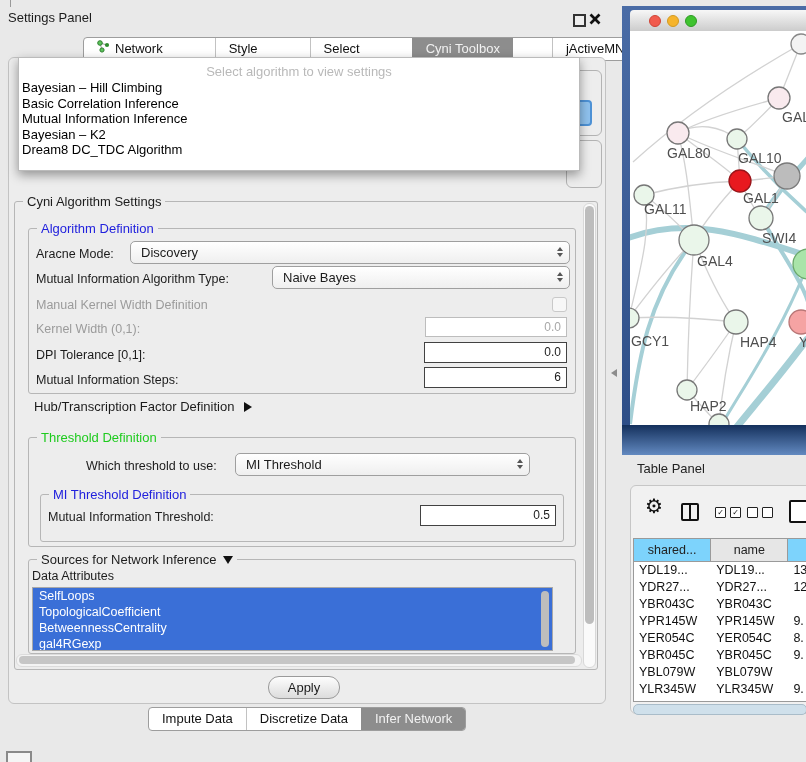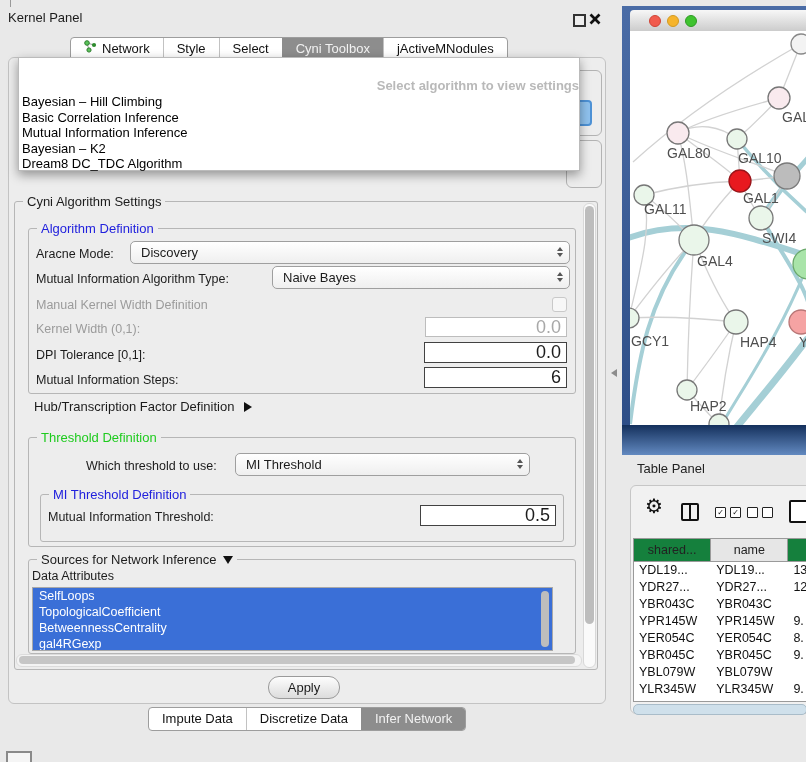--- a/index.html
+++ b/index.html
@@ -5,21 +5,21 @@
   html,body{margin:0;padding:0;}
   #root{position:relative;width:806px;height:762px;background:#e9e9e9;overflow:hidden;
         font-family:"Liberation Sans",sans-serif;color:#1c1c1c;}
   .abs{position:absolute;}
   
   .cp-title{left:8px;top:10px;font-size:13px;}
   .float-btn{left:573px;top:14px;width:9px;height:9px;border:2px solid #333;background:#eee;}
   .close-btn{left:589px;top:11px;width:12px;height:12px;}
   
   .tabbar{height:22px;display:flex;border:1px solid #9d9d9d;border-radius:4px;background:#fff;overflow:hidden;}
-  .tabbar.top{left:70px;top:37px;}
+  .tabbar.top{left:83px;top:37px;gap:39px;}
   .tabbar.bottom{left:148px;top:707px;}
   .tab{padding:0 13px;font-size:13px;line-height:22px;color:#111;border-left:1px solid #c2c2c2;
        display:flex;align-items:center;gap:5px;white-space:nowrap;}
   .tab:first-child{border-left:none;}
   .tab.sel{background:#8d8d8d;color:#f2f2f2;border-left-color:#8d8d8d;}
   
   .main-panel{left:8px;top:57px;width:596px;height:645px;background:#ededed;
               border:1px solid #c3c3c3;border-radius:6px;}
   
   .group{border:1px solid #b6b6b6;border-radius:3px;}
@@ -27,21 +27,21 @@
   .gtitle.blue{color:#2121dd;}
   .gtitle.green{color:#1ecb1e;}
   .lbl{font-size:12.5px;font-weight:normal;white-space:nowrap;}
   .lbl.dis{color:#9b9b9b;}
   
   .combo{background:linear-gradient(#ffffff,#efefef);border:1px solid #9f9f9f;border-radius:5px;
          font-size:13px;line-height:21px;padding-left:10px;box-sizing:border-box;}
   .arrows{position:absolute;right:6px;top:5px;display:flex;flex-direction:column;gap:2px;}
   .arr-up{width:0;height:0;border-left:3.5px solid transparent;border-right:3.5px solid transparent;border-bottom:4.5px solid #555;}
   .arr-dn{width:0;height:0;border-left:3.5px solid transparent;border-right:3.5px solid transparent;border-top:4.5px solid #555;}
-  .field{background:#fff;border:1.5px solid #424242;font-size:18px;line-height:19px;
+  .field{background:#fff;border:1.5px solid #424242;font-size:12px;line-height:19px;
          text-align:right;padding-right:5px;box-sizing:border-box;}
   .field.dis{border:1px solid #bdbdbd;color:#a8a8a8;}
   .checkbox{width:13px;height:13px;border:1px solid #c9c9c9;border-radius:3px;background:#f7f7f7;}
   .tri-right{display:inline-block;width:0;height:0;border-top:5.5px solid transparent;
              border-bottom:5.5px solid transparent;border-left:8px solid #111;}
   .tri-down{display:inline-block;width:0;height:0;border-left:5.5px solid transparent;
             border-right:5.5px solid transparent;border-top:8px solid #111;}
   
   .attr-list{left:32px;top:587px;width:521px;height:64px;background:#fff;border:1px solid #a9a9a9;
              overflow:hidden;box-sizing:border-box;}
@@ -51,21 +51,21 @@
   .sb-thumb-v{left:585px;top:206px;width:9px;height:418px;background:#bdbdbd;border-radius:5px;}
   .sb-track-h{left:16px;top:654px;width:564px;height:11px;background:#f4f4f4;border:1px solid #dcdcdc;border-radius:6px;}
   .sb-thumb-h{left:19px;top:656px;width:556px;height:8px;background:#c6c6c6;border-radius:4px;}
   .list-thumb{left:541px;top:591px;width:8px;height:56px;background:#bdbdbd;border-radius:4px;}
   
   .apply{left:268px;top:676px;width:70px;height:21px;border:1px solid #9a9a9a;border-radius:11px;
          background:linear-gradient(#fdfdfd,#dcdcdc);font-size:13px;text-align:center;line-height:21px;}
   
   .popup{left:18px;top:57px;width:560px;height:112px;background:#fff;border:1px solid #bbb;
          box-shadow:0 4px 10px rgba(0,0,0,.38);z-index:10;}
-  .popup-title{text-align:right;color:#b9b9b9;font-size:13px;padding-top:20px;height:16px;font-weight:bold;}
+  .popup-title{text-align:center;color:#b9b9b9;font-size:13px;padding-top:6px;height:16px;}
   .dd-item{height:15.6px;line-height:15.6px;font-size:13px;padding-left:3px;color:#000;white-space:nowrap;}
   .dd-item.bold{font-weight:bold;}
   
   .frag{z-index:5;}
   .frag-box{border:1px solid #b3b3b3;border-radius:6px;}
   .frag-blue{background:#8fc2ee;border:2px solid #4e92d6;border-radius:4px;}
   .hidden-combo{left:22px;top:162px;width:540px;height:24px;border:1px solid #a9a9a9;border-radius:6px;
                 background:linear-gradient(#fff,#efefef);z-index:4;box-sizing:border-box;}
   .hidden-combo .txt{position:absolute;left:12px;top:3px;font-size:13px;color:#8a8a8a;}
   
@@ -85,38 +85,38 @@
   .icon-gear{left:14px;top:8px;font-size:20px;color:#111;}
   .icon-cols{left:50px;top:17px;width:14px;height:14px;border:2px solid #111;border-radius:2px;}
   .icon-cols:after{content:"";position:absolute;left:6px;top:0;width:2px;height:14px;background:#111;}
   .chkpair{display:flex;gap:4px;}
   .chk{width:9px;height:9px;border:1.5px solid #222;font-size:8px;line-height:9px;text-align:center;color:#111;border-radius:1px;background:#fff;}
   .icon-doc{left:158px;top:14px;width:15px;height:19px;border:2px solid #111;border-radius:2px;background:#fff;}
   .tp-table{left:2px;top:52px;width:200px;height:164px;background:#fff;border:1px solid #9a9a9a;box-sizing:border-box;overflow:hidden;}
   .tp-head{display:flex;height:23px;}
   .tp-hc{box-sizing:border-box;border-right:1px solid #9a9a9a;border-bottom:1px solid #9a9a9a;
          font-size:12.5px;text-align:center;line-height:22px;color:#222;background:#e6e6e6;}
-  .tp-hc.hl{background:#15803d;}
+  .tp-hc.hl{background:#7dd3fc;}
   .tp-rows{height:141px;overflow:hidden;}
   .tp-row{display:flex;height:17px;}
   .tp-cell{box-sizing:border-box;padding-left:5px;font-size:12.5px;line-height:17px;color:#111;white-space:nowrap;overflow:hidden;}
   .tp-sb{left:2px;top:218px;width:172px;height:9px;background:#cfe0eb;border:1px solid #a9bcc9;border-radius:5px;}
   
   .tl-line{left:10px;top:0;width:1px;height:7px;background:#999;}
   .bl-box{left:6px;top:751px;width:22px;height:14px;border:2px solid #8a8a8a;background:#f5f5f5;}
   svg text{font-family:"Liberation Sans",sans-serif;}
 </style>
 </head>
 <body>
 
 <div id="root">
 
   <div class="abs tl-line"></div>
 
-  <div class="abs cp-title">Kernel Panel</div>
+  <div class="abs cp-title">Settings Panel</div>
   <div class="abs float-btn"></div>
   <div class="abs close-btn">
     <svg width="12" height="12">
         <line x1="1.5" y1="1.5" x2="10.5" y2="10.5" stroke="#111" stroke-width="2.6"></line>
         <line x1="10.5" y1="1.5" x2="1.5" y2="10.5" stroke="#111" stroke-width="2.6"></line>
       </svg>
   </div>
 
   <div class="abs tabbar top">
     <div class="tab">

